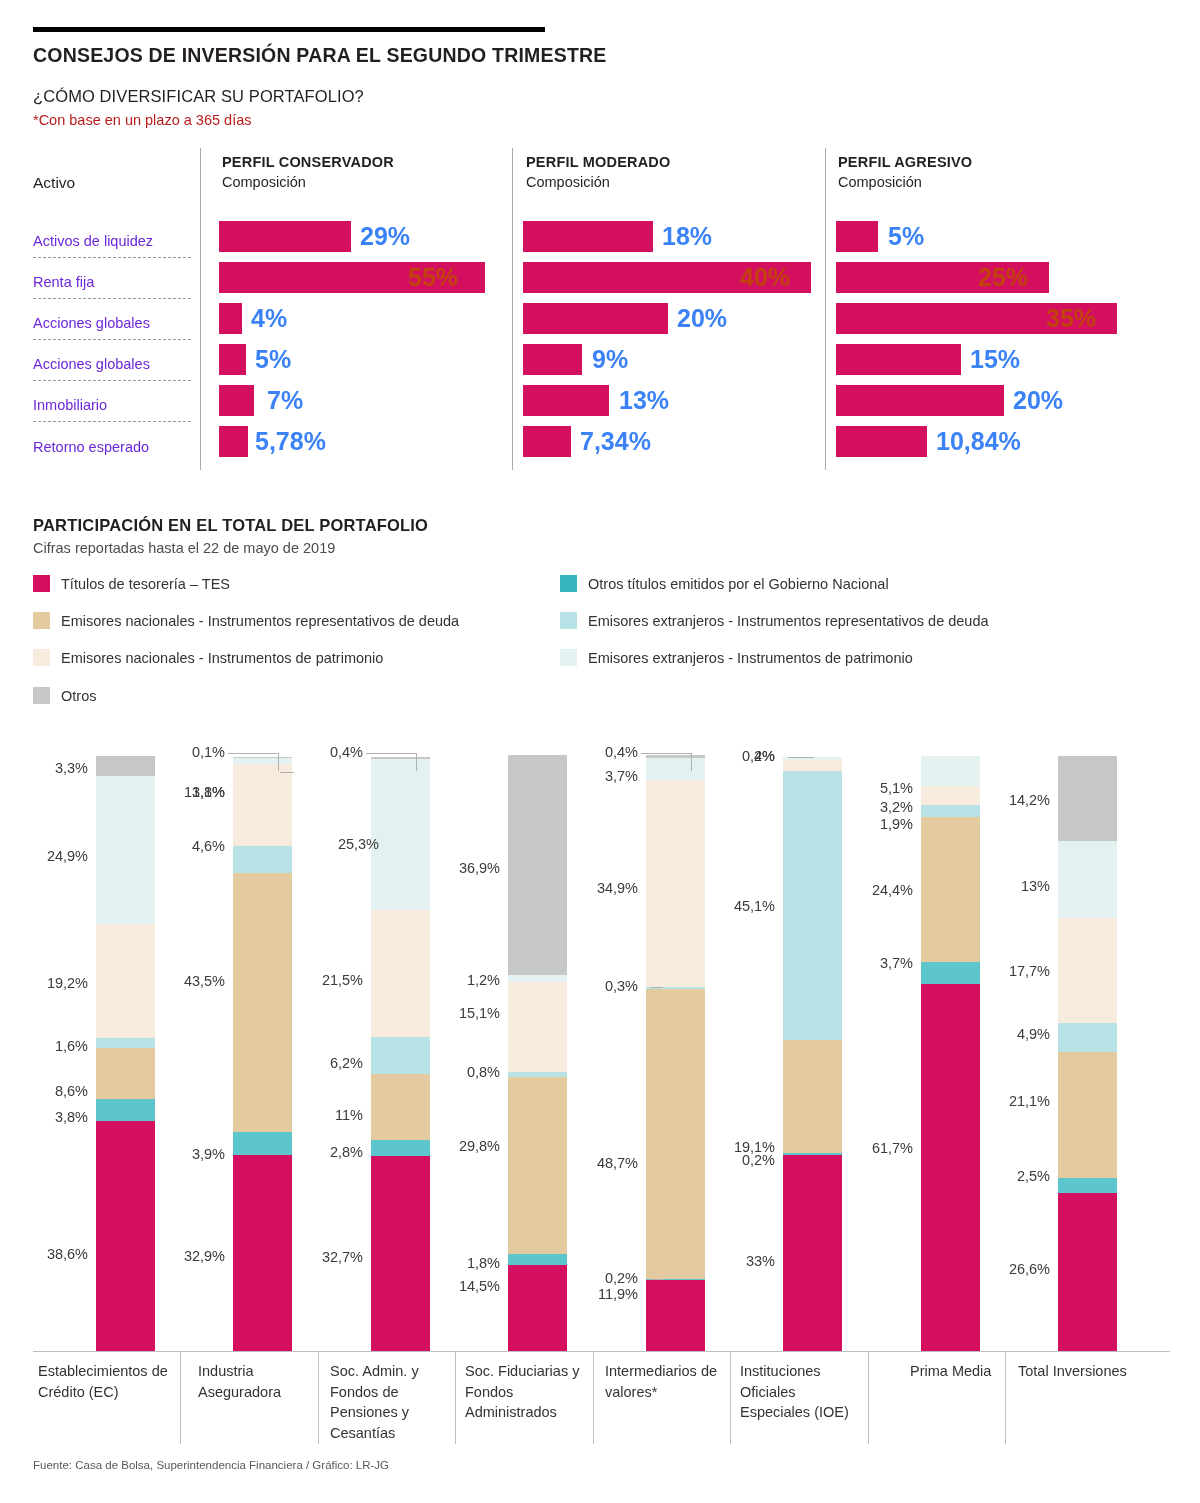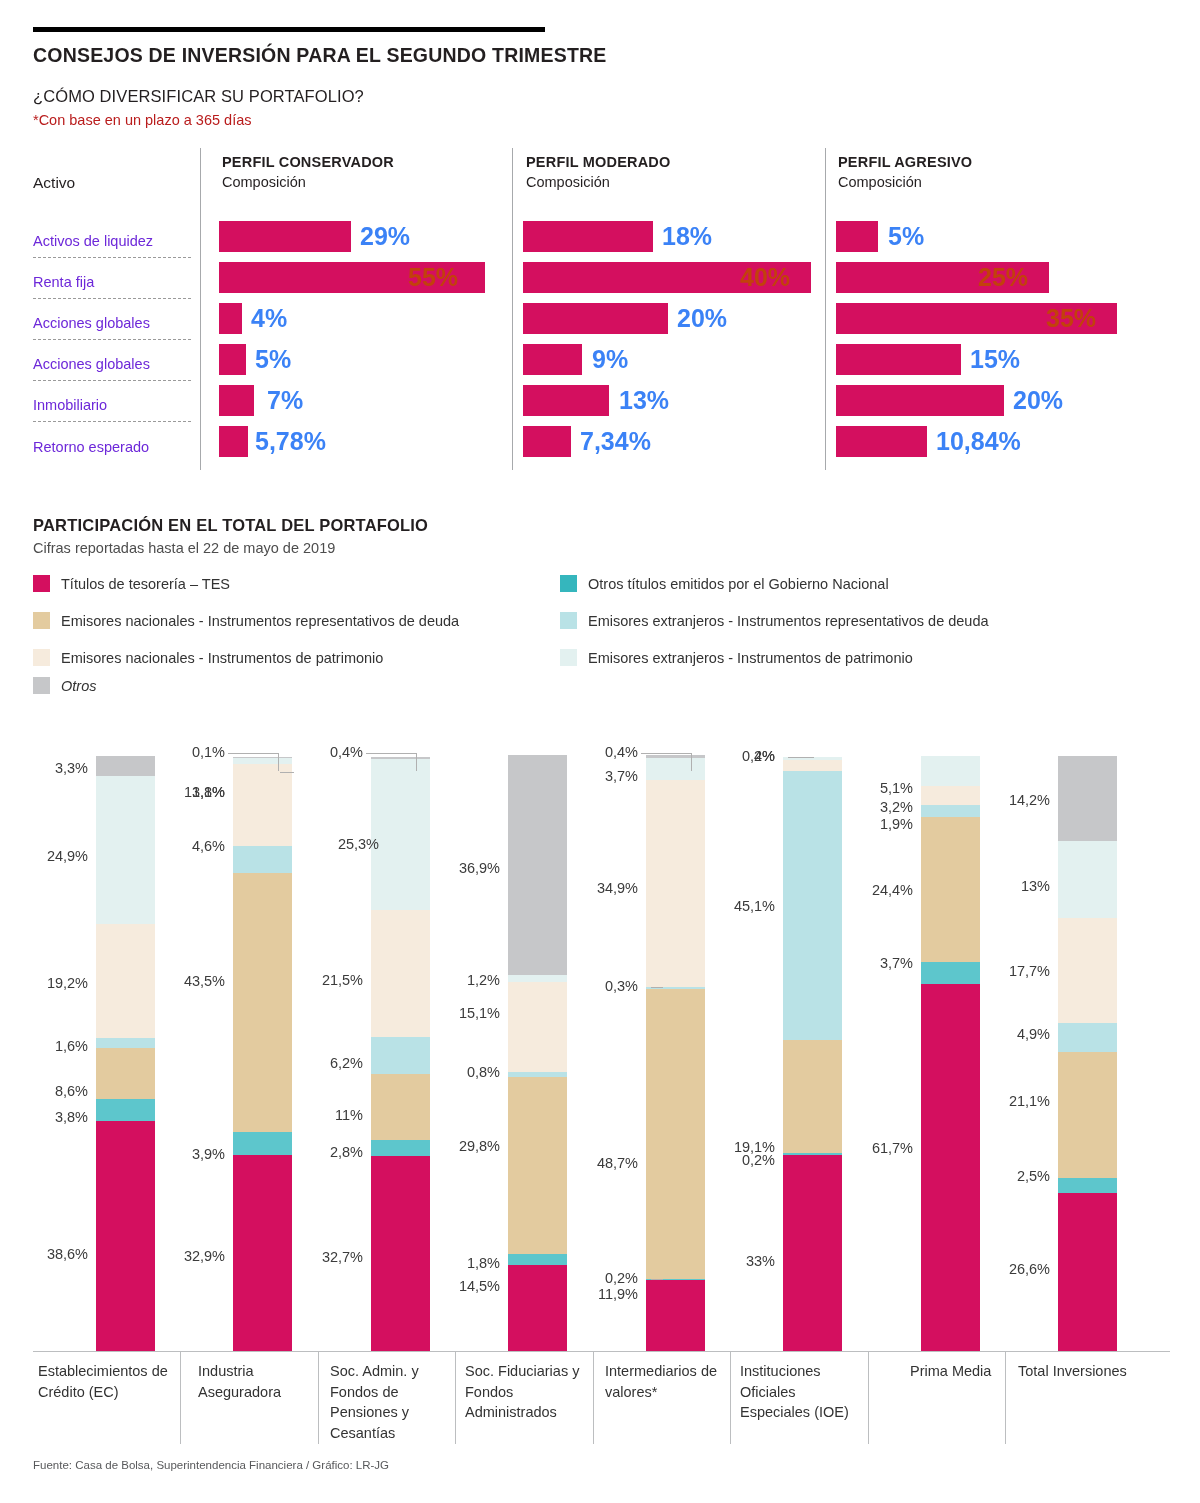--- a/index.html
+++ b/index.html
@@ -183,21 +183,21 @@
       <span class="legend-text">Títulos de tesorería – TES</span>
     </div>
     <div class="legend-item" style="left:0px; top:37px;">
       <span class="legend-swatch" style="background:#e3cb9f"></span>
       <span class="legend-text">Emisores nacionales - Instrumentos representativos de deuda</span>
     </div>
     <div class="legend-item" style="left:0px; top:74px;">
       <span class="legend-swatch" style="background:#f6ebdd"></span>
       <span class="legend-text">Emisores nacionales - Instrumentos de patrimonio</span>
     </div>
-    <div class="legend-item" style="left:0px; top:102px;font-style:italic;">
+    <div class="legend-item" style="left:0px; top:112px;">
       <span class="legend-swatch" style="background:#c6c7c9"></span>
       <span class="legend-text">Otros</span>
     </div>
     <div class="legend-item" style="left:527px; top:0px;">
       <span class="legend-swatch" style="background:#35b6bd"></span>
       <span class="legend-text">Otros títulos emitidos por el Gobierno Nacional</span>
     </div>
     <div class="legend-item" style="left:527px; top:37px;">
       <span class="legend-swatch" style="background:#b9e2e6"></span>
       <span class="legend-text">Emisores extranjeros - Instrumentos representativos de deuda</span>

